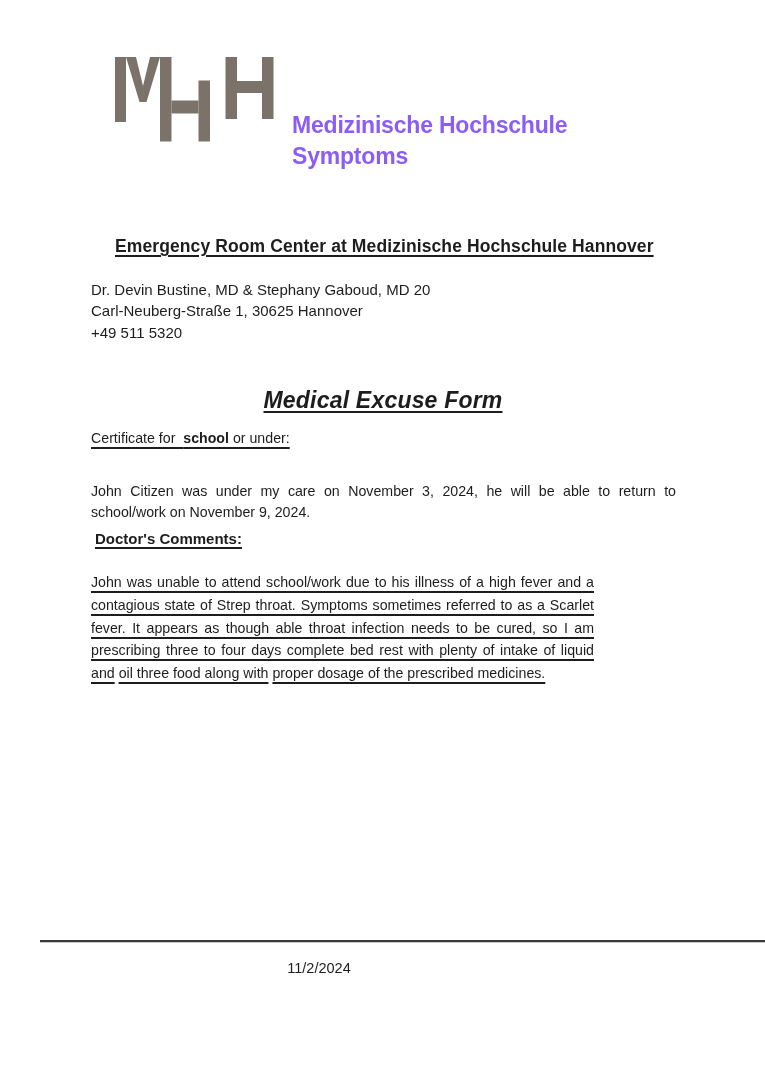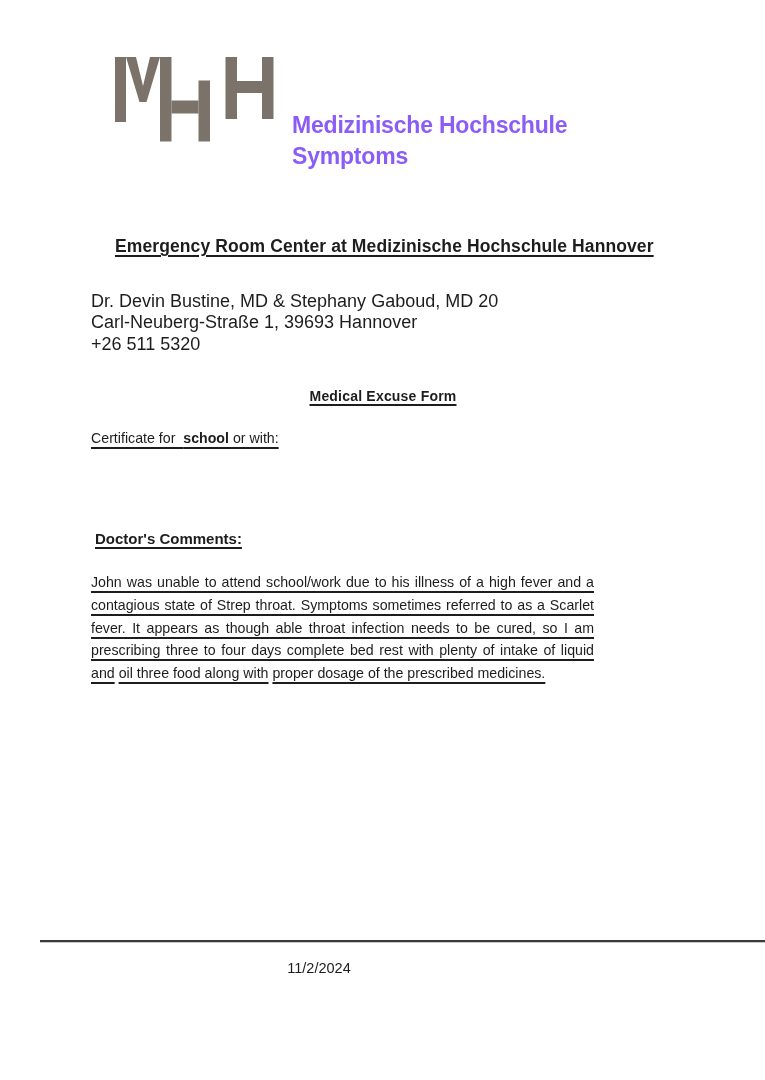--- a/index.html
+++ b/index.html
@@ -26,32 +26,33 @@
     font-size:17.5px;font-weight:bold;line-height:22px;
     letter-spacing:0.1px;
     text-decoration:underline;
     text-decoration-thickness:2px;
     text-underline-offset:3px;
     margin:16px;
   }
   
   .contact{
     left:91px;top:279px;
-    font-size:18px;line-height:21.3px;margin-top:12px;
+    font-size:15px;line-height:21.3px;
   }
   
   .form-title-row{
     left:91px;top:387px;width:584px;
     text-align:center;margin:0;
   }
   .form-title-row span{
-    font-size:14px;font-weight:bold;letter-spacing:0.2px;
+    font-size:23px;font-weight:bold;letter-spacing:0.2px;
     text-decoration:underline;
     text-decoration-thickness:2px;
     text-underline-offset:3px;
+    font-style:italic;
   }
   
   .certificate{
     left:91px;top:430px;
     font-size:14.2px;
   }
   .certificate .uline{
     text-decoration:underline;
     text-decoration-thickness:1.5px;
     text-underline-offset:3.5px;
@@ -120,32 +121,33 @@
 
   <div class="abs wordmark" style="color:#8b5cf6;">
     <div>Medizinische Hochschule</div>
     <div>Symptoms</div>
   </div>
 
   <h1 class="abs clinic-title">Emergency Room Center at Medizinische Hochschule Hannover</h1>
 
   <div class="abs contact">
     <div>Dr. Devin Bustine, MD &amp; Stephany Gaboud, MD 20</div>
-    <div>Carl-Neuberg-Straße 1, 39693 Hannover</div>
-    <div>+26 511 5320</div>
+    <div>Carl-Neuberg-Straße 1, 30625 Hannover</div>
+    <div>+49 511 5320</div>
   </div>
 
   <div class="abs form-title-row">
     <span>Medical Excuse Form</span>
   </div>
 
   <div class="abs certificate">
-    <span class="uline"><span>Certificate for&nbsp; </span><b>school</b><span> or with:</span></span>
+    <span class="uline"><span>Certificate for&nbsp; </span><b>school</b><span> or under:</span></span>
   </div>
 
+  <p class="abs intro">John Citizen was under my care on November 3, 2024, he will be able to return to school/work on November 9, 2024.</p>
 
   <h2 class="abs comments-heading">Doctor's Comments:</h2>
 
   <p class="abs comments">
     <u>John was unable to attend school/work due to his illness of a high fever and a</u>
     <u>contagious state of Strep throat. Symptoms sometimes referred to as a Scarlet</u>
     <u>fever. It appears as though able throat infection needs to be cured, so I am</u>
     <u>prescribing three to four days complete bed rest with plenty of intake of liquid and</u>
     <u>oil three food along with</u>
     <u>proper dosage of the prescribed medicines.</u>

